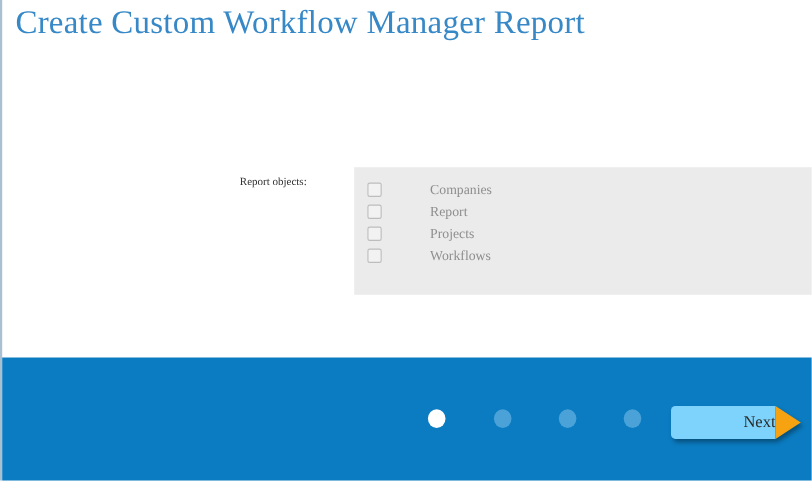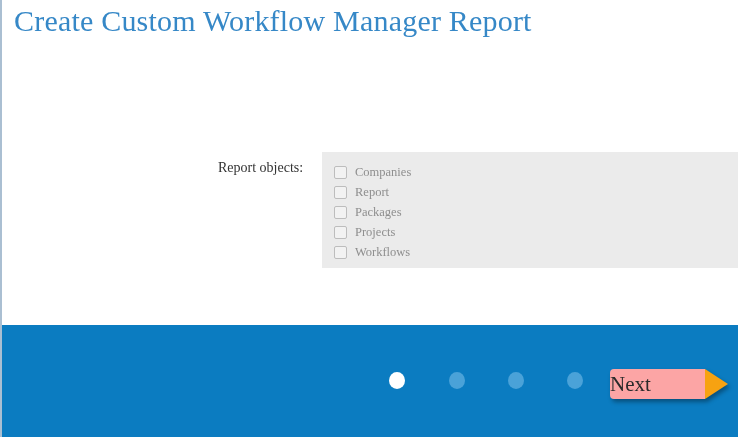--- a/index.html
+++ b/index.html
@@ -32,38 +32,39 @@
     top: 94px;
     font-size: 20px;
     font-weight: 300;
     color: #3688c7;
     white-space: nowrap;
   }
   .form-label {
     position: absolute;
     left: 216px;
     top: 160px;
-    font-size: 14px;
+    font-size: 10px;
     color: #333333;
     white-space: nowrap;
   }
   .options-panel {
     position: absolute;
     left: 320px;
     top: 152px;
     width: 416px;
     height: 116px;
     background: #ebebeb;
     padding: 10px 0 0 12px;
   }
   .option-row {
     display: flex;
     align-items: center;
     height: 20px;
     cursor: default;
+    gap: 36px;
   }
   .checkbox {
     width: 13px;
     height: 13px;
     background: #f2f2f2;
     border: 1px solid #bdbdbd;
     border-radius: 2px;
     flex: 0 0 auto;
   }
   .option-label {
@@ -100,25 +101,25 @@
     height: 30px;
     cursor: pointer;
     filter: drop-shadow(2px 3px 2px rgba(0,0,0,0.35));
   }
   .next-body {
     position: absolute;
     left: 0;
     top: 0;
     width: 95px;
     height: 30px;
-    background: #fca5a5;
+    background: #7dd3fc;
     border-radius: 4px 0 0 4px;
-    text-align: left;
+    text-align: right;
     line-height: 30px;
-    font-size: 21px;
+    font-size: 15px;
     color: #2b2b2b;
   }
   .next-tip {
     position: absolute;
     left: 95px;
     top: 0;
     width: 0;
     height: 0;
     border-top: 15px solid transparent;
     border-bottom: 15px solid transparent;
@@ -139,24 +140,20 @@
     <div class="option-row">
       <span class="checkbox"></span>
       <span class="option-label">Companies</span>
     </div>
     <div class="option-row">
       <span class="checkbox"></span>
       <span class="option-label">Report</span>
     </div>
     <div class="option-row">
       <span class="checkbox"></span>
-      <span class="option-label">Packages</span>
-    </div>
-    <div class="option-row">
-      <span class="checkbox"></span>
       <span class="option-label">Projects</span>
     </div>
     <div class="option-row">
       <span class="checkbox"></span>
       <span class="option-label">Workflows</span>
     </div>
   </div>
 
   <div class="footer">
     <span class="dot dot-1 active"></span>

